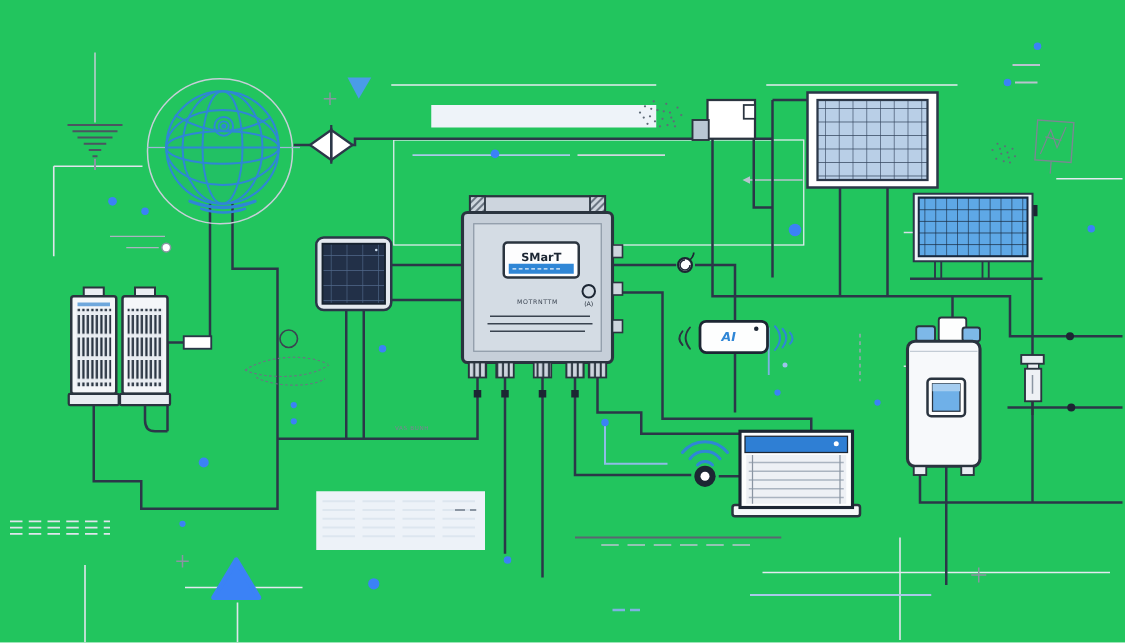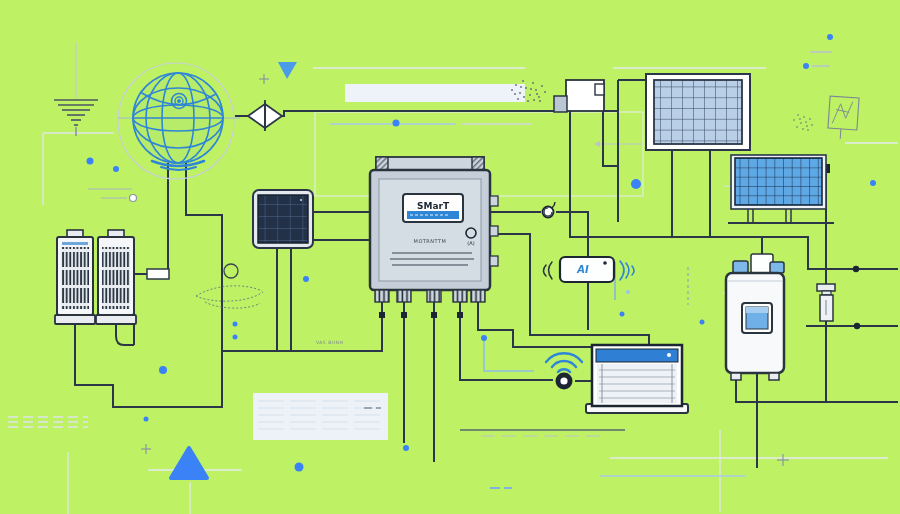--- a/index.html
+++ b/index.html
@@ -1,16 +1,16 @@
 <!DOCTYPE html>
 <html><head>
 <meta charset="utf-8">
 <style>
   html,body{margin:0;padding:0;background:#ffffff;}
-  .stage{position:relative;width:900px;height:514px;background:#bef264;overflow:hidden;
+  .stage{position:relative;width:900px;height:514px;background:#22c55e;overflow:hidden;
          font-family:"DejaVu Sans", sans-serif;}
   svg{display:block}
   text{font-family:"DejaVu Sans", sans-serif;}
 </style>
 </head>
 <body>
 
 <div class="stage">
 <svg width="900" height="514" viewBox="0 0 900 514">
   <defs>

